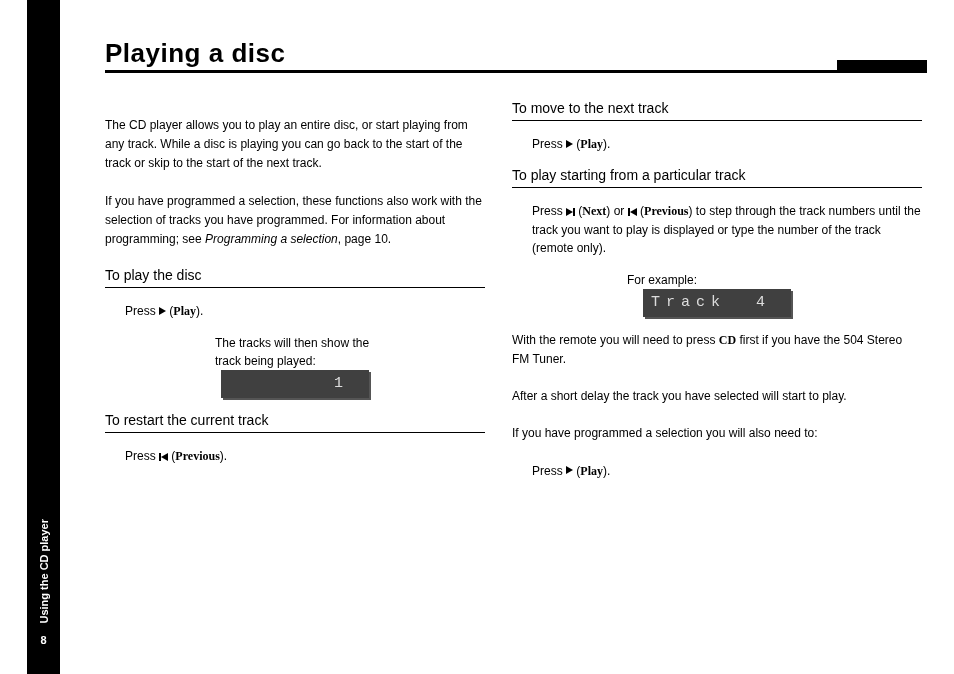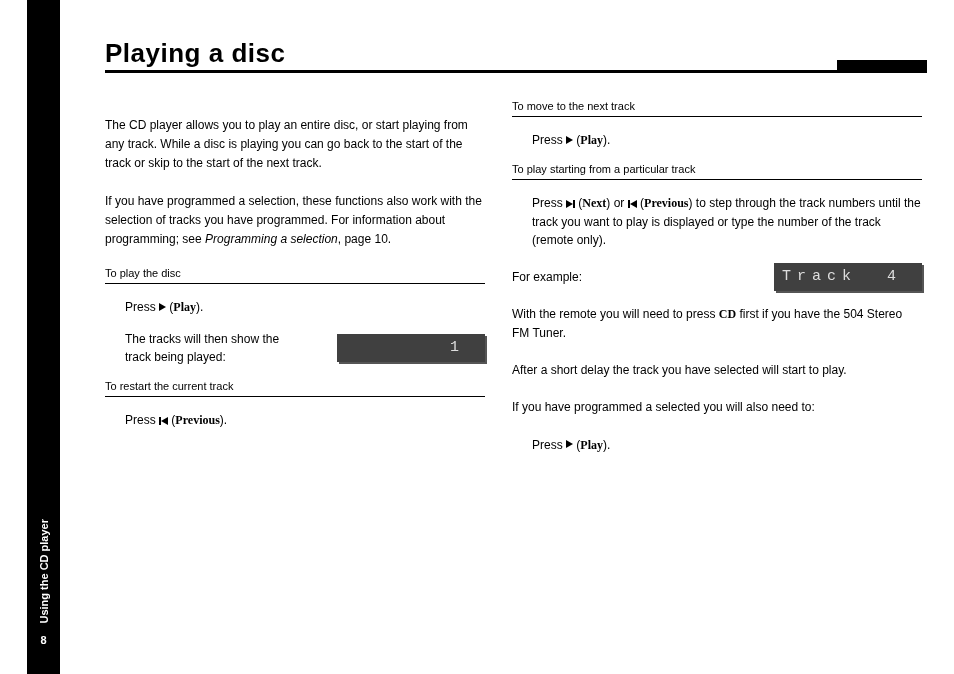--- a/index.html
+++ b/index.html
@@ -79,21 +79,21 @@
       top: 100px;
       width: 410px;
     }
     .body-text {
       font-size: 12px;
       line-height: 1.6;
       margin-bottom: 18px;
     }
     .section-heading {
       font-family: Arial, Helvetica, sans-serif;
-      font-size: 11px;
+      font-size: 14px;
       font-weight: normal;
       margin-bottom: 4px;
       margin-top: 8px;
     }
     .section-rule {
       height: 1px;
       background: #000;
       margin-bottom: 14px;
     }
     .indented {
@@ -103,20 +103,21 @@
       margin-bottom: 14px;
     }
     .italic { font-style: italic; }
     .bold { font-weight: bold; font-family: Liberation Serif, serif; }
     .display-row {
       display: flex;
       align-items: center;
       justify-content: space-between;
       margin-bottom: 14px;
       margin-left: 0;
+      flex-direction: column;
     }
     .display-label {
       font-size: 12px;
       line-height: 1.5;
       width: 180px;
       margin-left: 20px;
     }
     .display-label.wide {
       margin-left: 0;
     }
@@ -252,18 +253,18 @@
     <div class="display-label wide">For example:</div>
     <div class="lcd">Track  4</div>
   </div>
 
   <p class="body-text">
     <span>With the remote you will need to press </span><span class="bold">CD</span><span> first if you have the 504 Stereo FM Tuner.</span>
   </p>
 
   <p class="body-text">After a short delay the track you have selected will start to play.</p>
 
-  <p class="body-text">If you have programmed a selected you will also need to:</p>
+  <p class="body-text">If you have programmed a selection you will also need to:</p>
 
   <p class="indented">
     <span>Press </span><span class="play-icon"></span><span> (</span><span class="bold">Play</span><span>).</span>
   </p>
 </div>
 
 </body></html>

